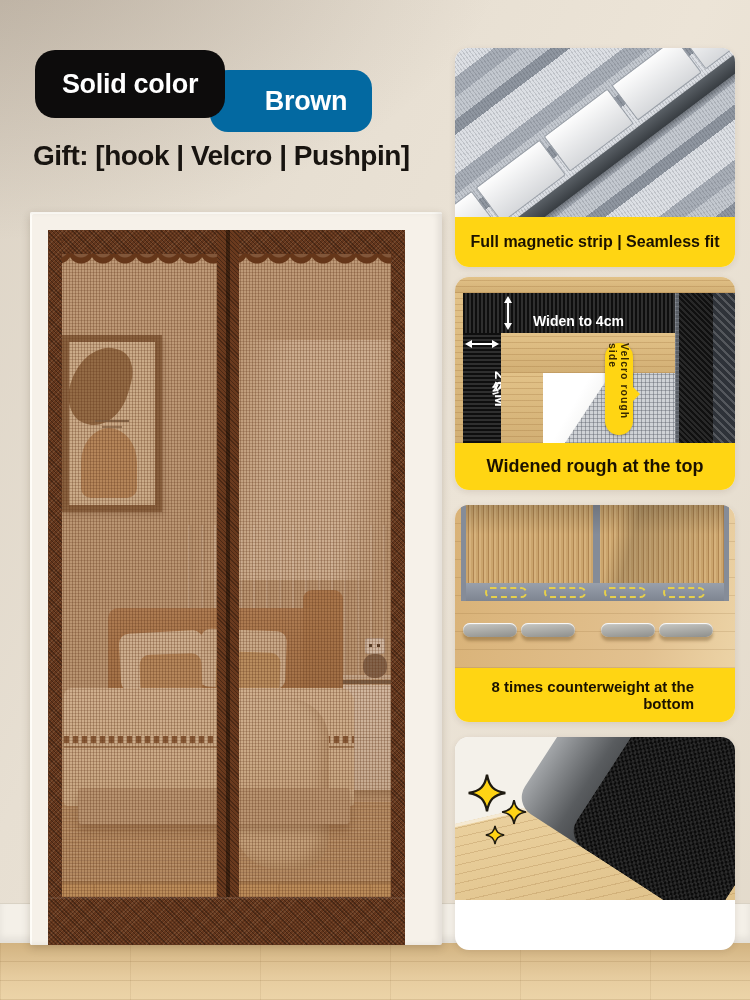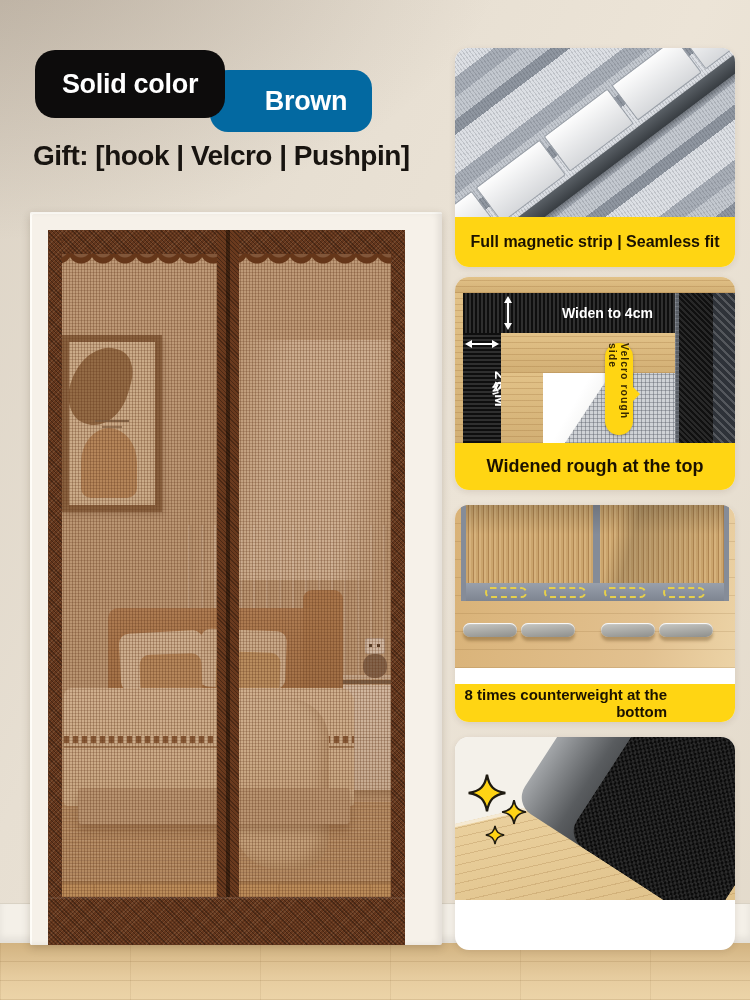--- a/index.html
+++ b/index.html
@@ -109,21 +109,21 @@
   .gift{position:absolute;left:33px;top:140px;width:412px;color:#181410;
     font-weight:800;font-size:28px;letter-spacing:-0.5px;white-space:nowrap;}
   
   .card{position:absolute;left:455px;width:280px;border-radius:14px;overflow:hidden;background:#fff;
     box-shadow:0 2px 6px rgba(80,60,40,.12);}
   .card1{top:48px;height:219px;} .card2{top:277px;height:213px;}
   .card3{top:505px;height:217px;} .card4{top:737px;height:213px;}
   .banner{position:absolute;left:0;right:0;bottom:0;background:#ffd513;color:#1b1200;
     display:flex;align-items:center;justify-content:center;font-weight:800;text-align:center;}
   .banner1{height:50px;font-size:16px;margin-top:21px;} .banner2{height:47px;font-size:18px;}
-  .banner3{height:38px;font-size:15px;justify-content:flex-start;}
+  .banner3{height:54px;font-size:15px;justify-content:center;}
   .banner3 .b3t{width:212px;margin-right:14px;text-align:right;line-height:1.15;}
   .banner4{height:50px;font-size:21px;}
   .cimg{position:absolute;left:0;top:0;right:0;overflow:hidden;}
   
   .c1{bottom:50px;
     background:
       repeating-linear-gradient(53deg, rgba(30,35,45,.15) 0 1px, rgba(0,0,0,0) 1px 3px),
       repeating-linear-gradient(-37deg,#8f96a0 0 12px,#c3c8cf 12px 30px,#a8aeb7 30px 46px,#dcdfe4 46px 78px);}
   .magnet{position:absolute;left:-70px;top:58px;width:420px;transform:rotate(-37deg);}
   .seg-row{display:flex;gap:5px;}
@@ -131,22 +131,22 @@
   .mag-bar{height:16px;margin:5px -8px 0;background:linear-gradient(#5a6066,#383d42);border-radius:8px;
     box-shadow:0 3px 5px rgba(20,25,30,.4);}
   
   .c2{bottom:47px;background:#e8e4dc;}
   .wood{background:
       repeating-linear-gradient(0deg, rgba(150,105,50,.25) 0 1px, rgba(0,0,0,0) 1px 6px),
       linear-gradient(#e2c288,#d2af74);}
   .c2-topwood{position:absolute;left:0;top:0;width:280px;height:16px;}
   .c2-topblack{position:absolute;left:0;top:16px;width:280px;height:40px;
     background:repeating-linear-gradient(90deg,#0e0e0e 0 2px,#2f2f2f 2px 4px);}
-  .c2-widen{position:absolute;left:78px;top:0;height:40px;display:flex;align-items:center;
-    color:#fff;font-weight:700;font-size:14px;padding-left:29px;}
+  .c2-widen{position:absolute;left:78px;top:0;height:56px;display:flex;align-items:center;
+    color:#fff;font-weight:700;font-size:14px;}
   .c2-varrow{position:absolute;left:46px;top:3px;}
   .c2-leftwood{position:absolute;left:0;top:16px;width:8px;bottom:0;}
   .c2-leftblack{position:absolute;left:8px;top:56px;width:38px;bottom:0;
     background:repeating-linear-gradient(0deg,#0e0e0e 0 2px,#2f2f2f 2px 4px);}
   .c2-harrow{position:absolute;left:2px;top:4px;}
   .c2-cm{position:absolute;left:8px;top:36px;width:100%;display:flex;justify-content:center;
     writing-mode:vertical-rl;color:#fff;font-weight:700;font-size:15px;letter-spacing:2px;}
   .c2-innwood-t{position:absolute;left:46px;top:56px;width:174px;height:40px;}
   .c2-innwood-l{position:absolute;left:46px;top:96px;width:42px;bottom:0;}
   .c2-white{position:absolute;left:88px;top:96px;width:132px;bottom:0;

